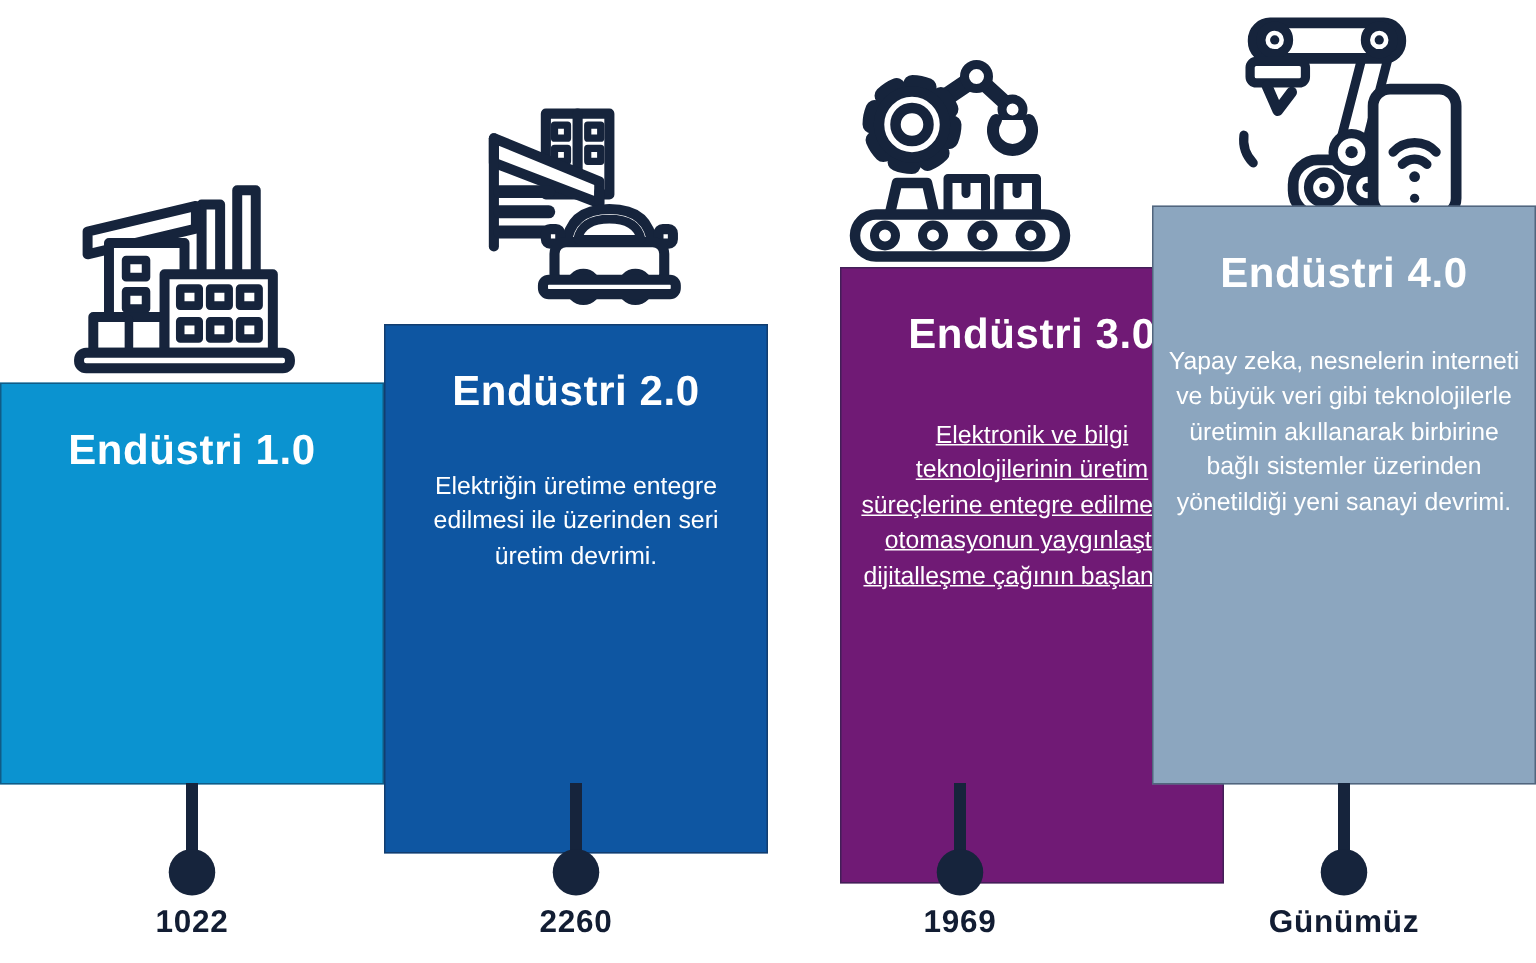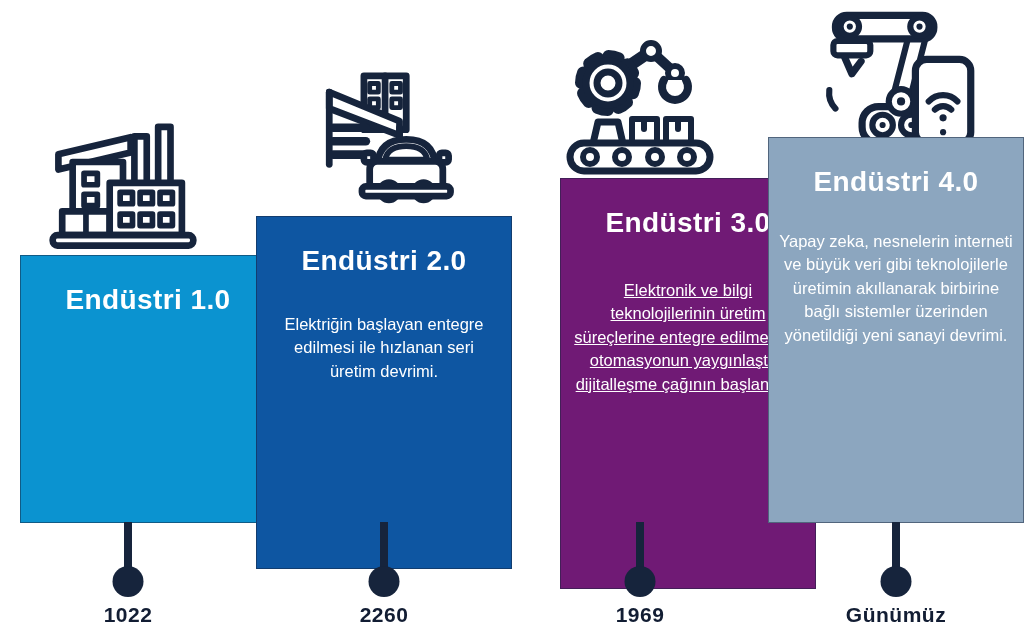--- a/index.html
+++ b/index.html
@@ -12,21 +12,21 @@
   .era1{left:0;}
   .era2{left:256px;}
   .era3{left:512px;}
   .era4{left:768px;}
 
   .panel{
     position:absolute;left:0;width:256px;box-sizing:border-box;
     border:1px solid rgba(22,36,60,.5);
     color:#ffffff;text-align:center;
   }
-  .panel1{top:255px;height:268px;background:#0B93D0;margin-left:20px;}
+  .panel1{top:255px;height:268px;background:#0B93D0;}
   .panel2{top:216px;height:353px;background:#0E56A2;}
   .panel3{top:178px;height:411px;background:#701a75;margin-left:48px;}
   .panel4{top:137px;height:386px;background:#8CA6BF;}
 
   .panel h2{
     margin:28px 6px 0;font-size:28px;font-weight:bold;letter-spacing:.4px;
   }
   .panel p{
     margin:36px auto 0;width:226px;font-size:16.5px;line-height:1.42;font-weight:500;
   }
@@ -115,21 +115,21 @@
           <rect x="62" y="95" width="76" height="30" rx="8"></rect>
           <path d="M78,93 q3,-14 22,-14 q19,0 22,14 z" stroke-width="6"></path>
           <circle cx="82" cy="126" r="9"></circle>
           <circle cx="118" cy="126" r="9"></circle>
           <rect x="54" y="121" width="92" height="10" rx="4"></rect>
         </g>
       </svg>
     </div>
     <div class="panel panel2">
       <h2>Endüstri 2.0</h2>
-      <p>Elektriğin başlayan entegre edilmesi ile hızlanan seri üretim devrimi.</p>
+      <p>Elektriğin üretime entegre edilmesi ile üzerinden seri üretim devrimi.</p>
     </div>
     <div class="stem"></div>
     <div class="dot"></div>
     <div class="year">2260</div>
   </section>
 
   <section class="era era3">
     <div class="icon icon3">
       <svg viewBox="0 0 160 135" xmlns="http://www.w3.org/2000/svg">
         <g fill="#FFFFFF" stroke="#16243C" stroke-linejoin="round" stroke-linecap="round">

